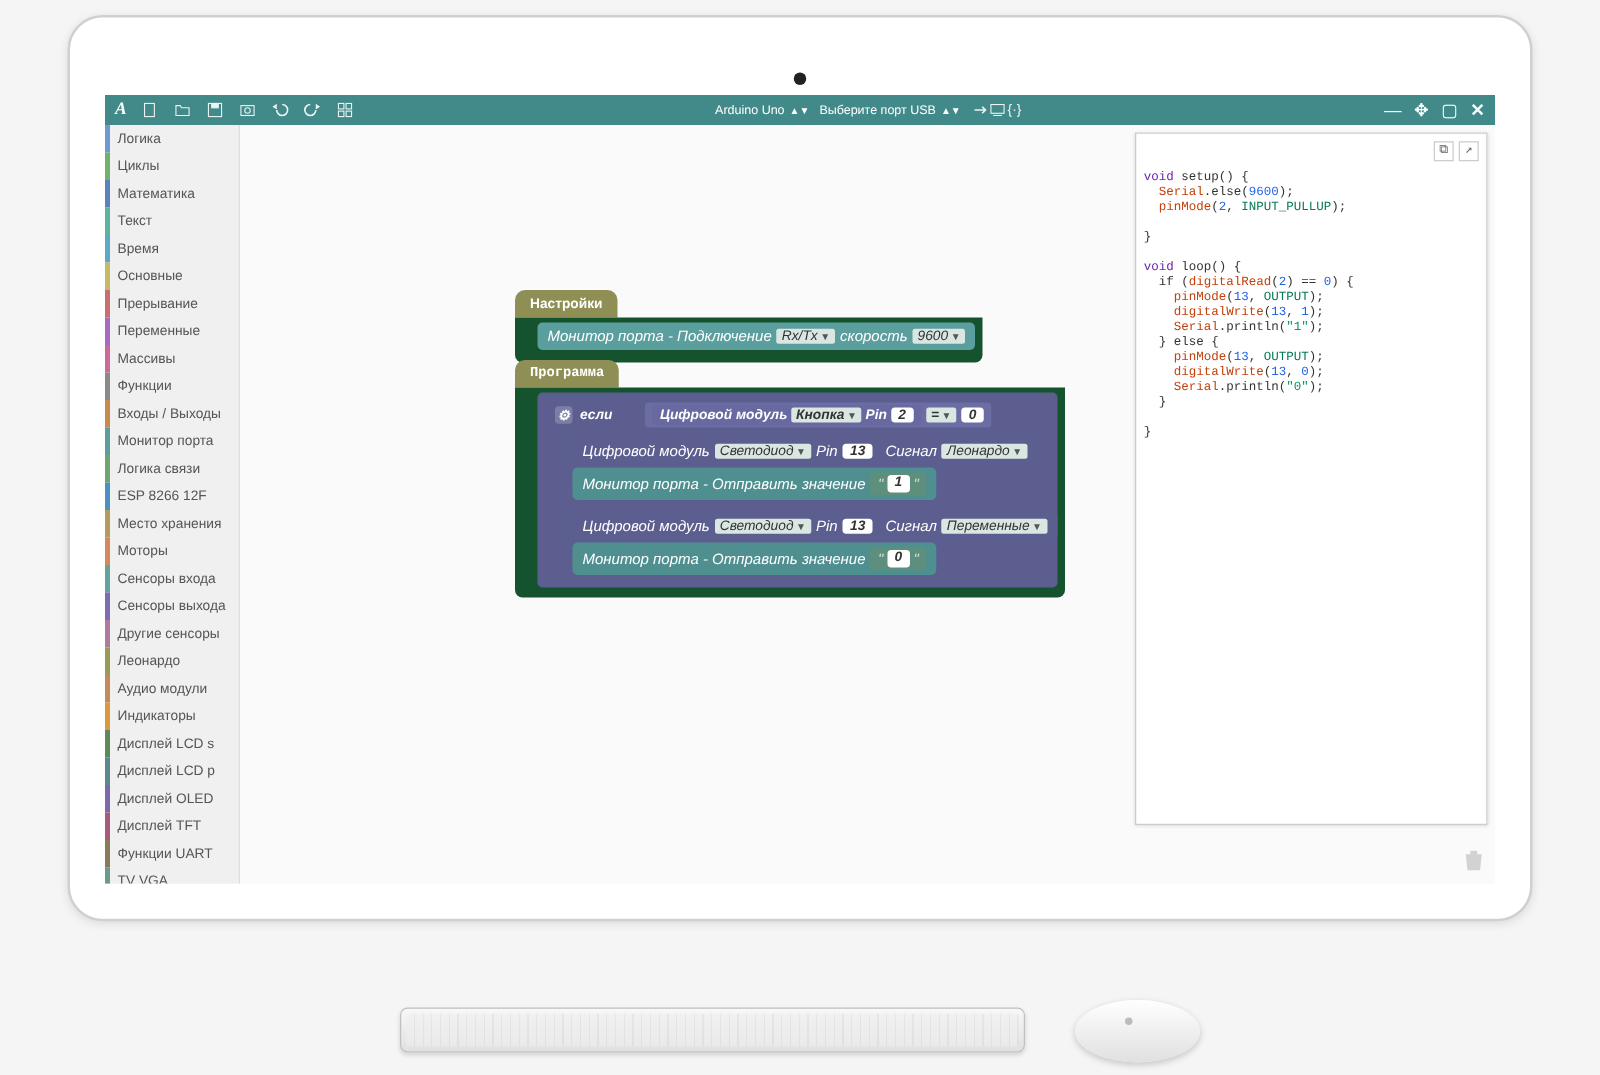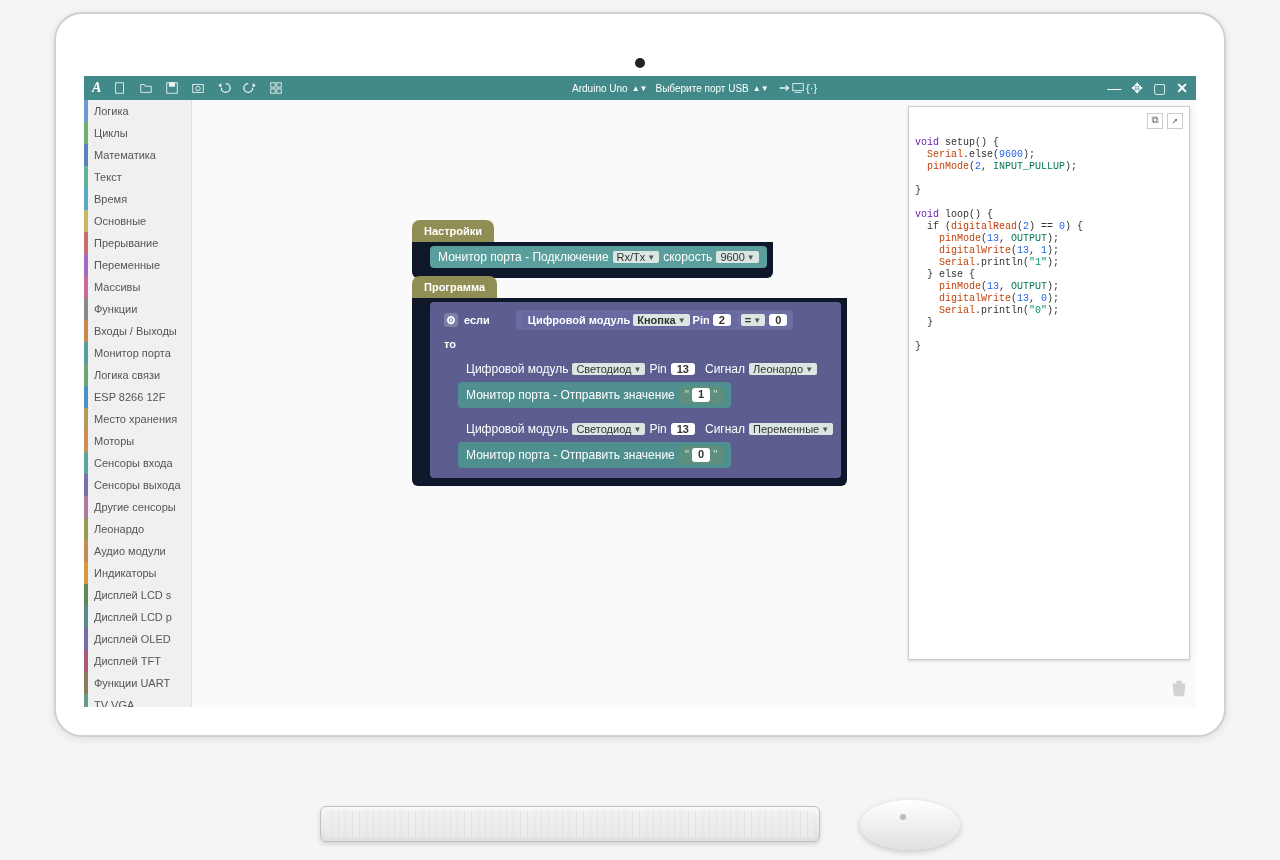--- a/index.html
+++ b/index.html
@@ -35,23 +35,23 @@
 .codepanel { position:absolute; right:6px; top:6px; width:282px; height:554px; background:#fff; border:1px solid #ccc; box-shadow:0 1px 3px rgba(0,0,0,0.15); font-family:'Courier New',monospace; font-size:10px; padding:6px; white-space:pre; color:#333; line-height:1.2; }
 .codepanel .kw { color:#6b21a8; }
 .codepanel .fn { color:#c2410c; }
 .codepanel .num { color:#2563eb; }
 .codepanel .lit { color:#047857; }
 .codepanel .str { color:#059669; }
 .cp-icons { position:absolute; top:6px; right:6px; display:flex; gap:4px; }
 .cp-icons span { width:16px; height:16px; border:1px solid #ccc; display:flex; align-items:center; justify-content:center; font-size:10px; cursor:pointer; color:#666; }
 
 
-.blockstack { position:absolute; left:220px; top:120px; font-size:12px; color:#fff; }
+.blockstack { position:absolute; left:220px; top:132px; font-size:12px; color:#fff; }
 .hat { background:#8f8f55; border-radius:8px 8px 0 0; padding:5px 12px; font-weight:bold; font-size:11px; max-width:max-content; }
-.hatwrap { background:#0f172a; padding:4px 6px 8px 6px; border-radius:0 0 6px 6px; max-width:max-content; }
+.hatwrap { background:#14532d; padding:4px 6px 8px 6px; border-radius:0 0 6px 6px; max-width:max-content;font-style:italic; }
 .cblock { border-radius:4px; padding:4px 8px; display:flex; align-items:center; gap:4px; margin-bottom:2px; max-width:max-content; }
 .teal { background:#5a9e9e; }
 .purple { background:#5b5e8f; }
 .tealD { background:#4f8f8f; }
 .darkgreen { background:#5e8f7c; }
 .field { background:#d9e6e2; color:#333; padding:0 4px; border-radius:2px; font-size:11px; display:inline-flex; align-items:center; gap:2px; }
 .numfield { background:#fff; color:#333; padding:0 6px; border-radius:3px; font-size:11px; font-weight:bold; }
 .dropdown-caret { color:#555; font-size:8px; }
 
 .ccontainer { background:#5b5e8f; border-radius:4px 4px 4px 4px; padding:4px 0 4px 4px; max-width:max-content; }
@@ -201,21 +201,21 @@
                   <span class="dropdown-caret">▼</span>
                 </span>
               <span>скорость</span>
               <span class="field">
                   <span>9600</span>
                   <span class="dropdown-caret">▼</span>
                 </span>
             </div>
           </div>
 
-          <div class="hat" style="margin-top:-2px;">Программа</div>
+          <div class="hat" style="margin-top:-2px;font-family:Liberation Mono, monospace;">Программа</div>
           <div class="hatwrap">
             <div class="ccontainer" style="margin-left:12px;">
               <div class="crow">
                 <span class="gear">⚙</span>
                 <span>если</span>
                 <span class="opblock" style="margin-left:20px;">
                   <span class="inline-block">
                     <span>Цифровой модуль</span>
                     <span class="field">
                         <span>Кнопка</span>
@@ -224,21 +224,20 @@
                     <span>Pin</span>
                     <span class="numfield">2</span>
                   </span>
                   <span class="field">
                       <span>=</span>
                       <span class="dropdown-caret">▼</span>
                     </span>
                   <span class="numfield">0</span>
                 </span>
               </div>
-              <div class="crow">то</div>
               <div class="cslot">
                 <div class="cblock purple">
                   <span>Цифровой модуль</span>
                   <span class="field">
                       <span>Светодиод</span>
                       <span class="dropdown-caret">▼</span>
                     </span>
                   <span>Pin</span>
                   <span class="numfield">13</span>
                   <span style="margin-left:6px;">Сигнал</span>

